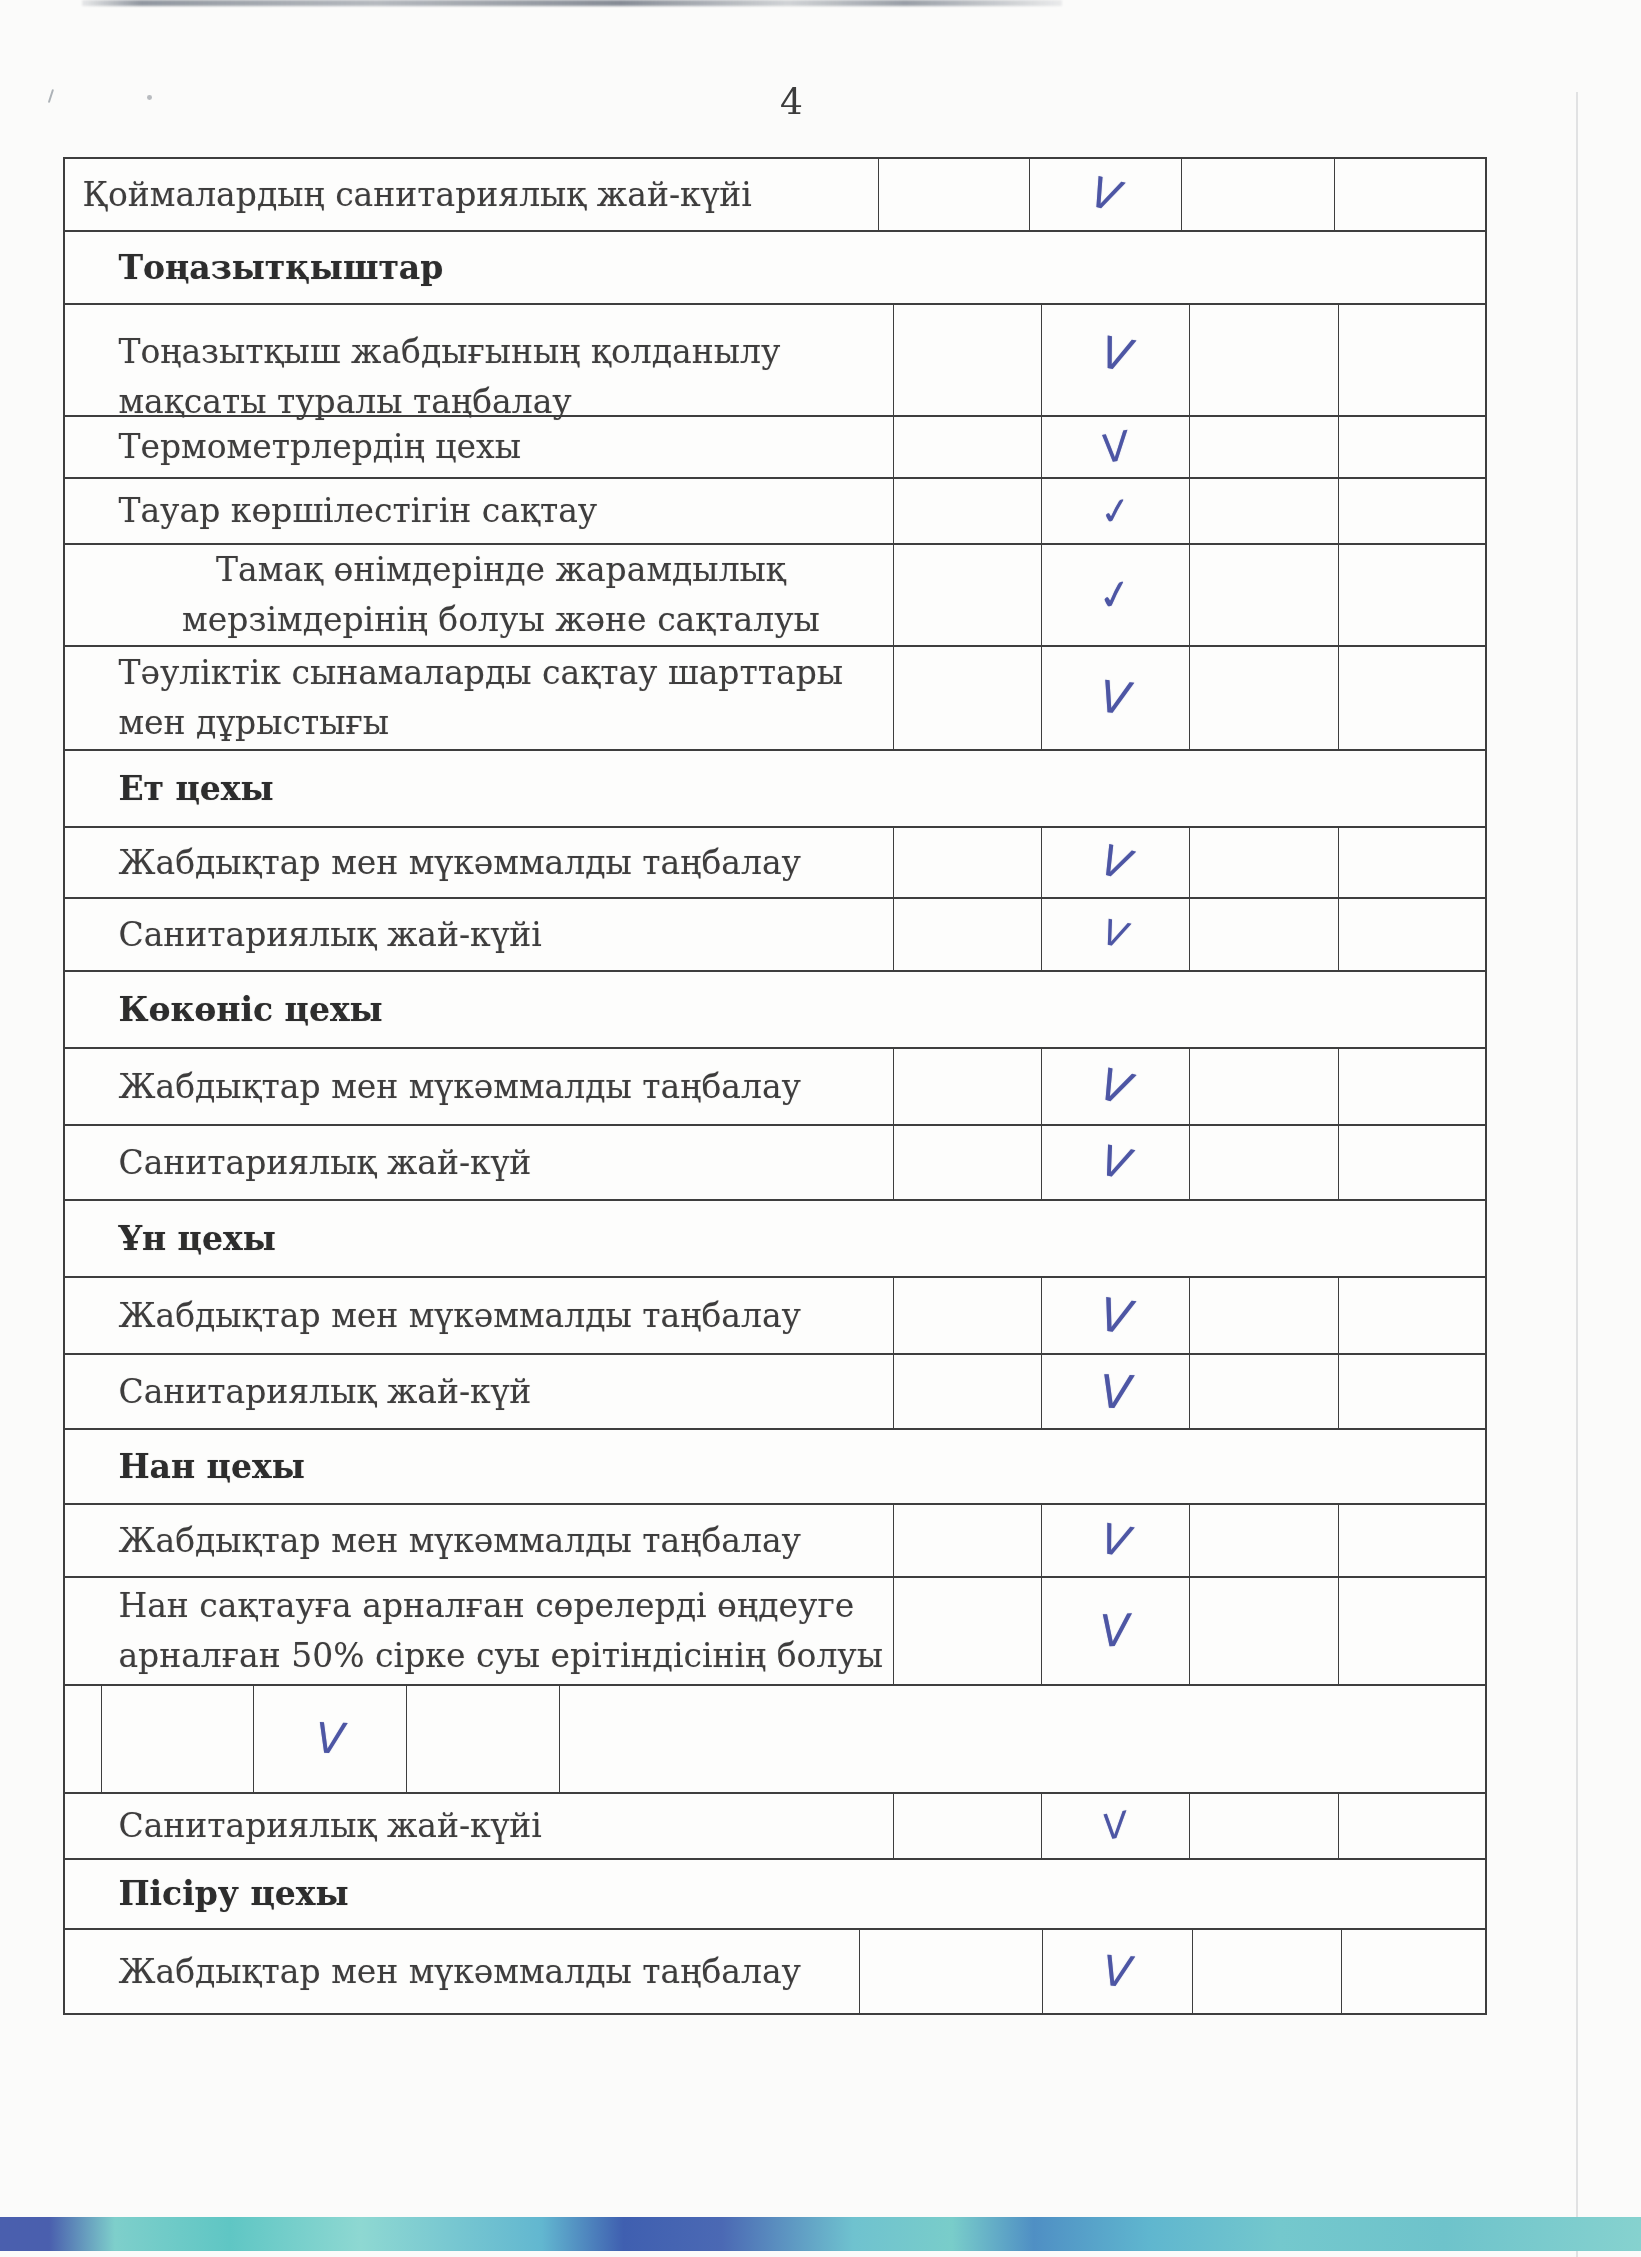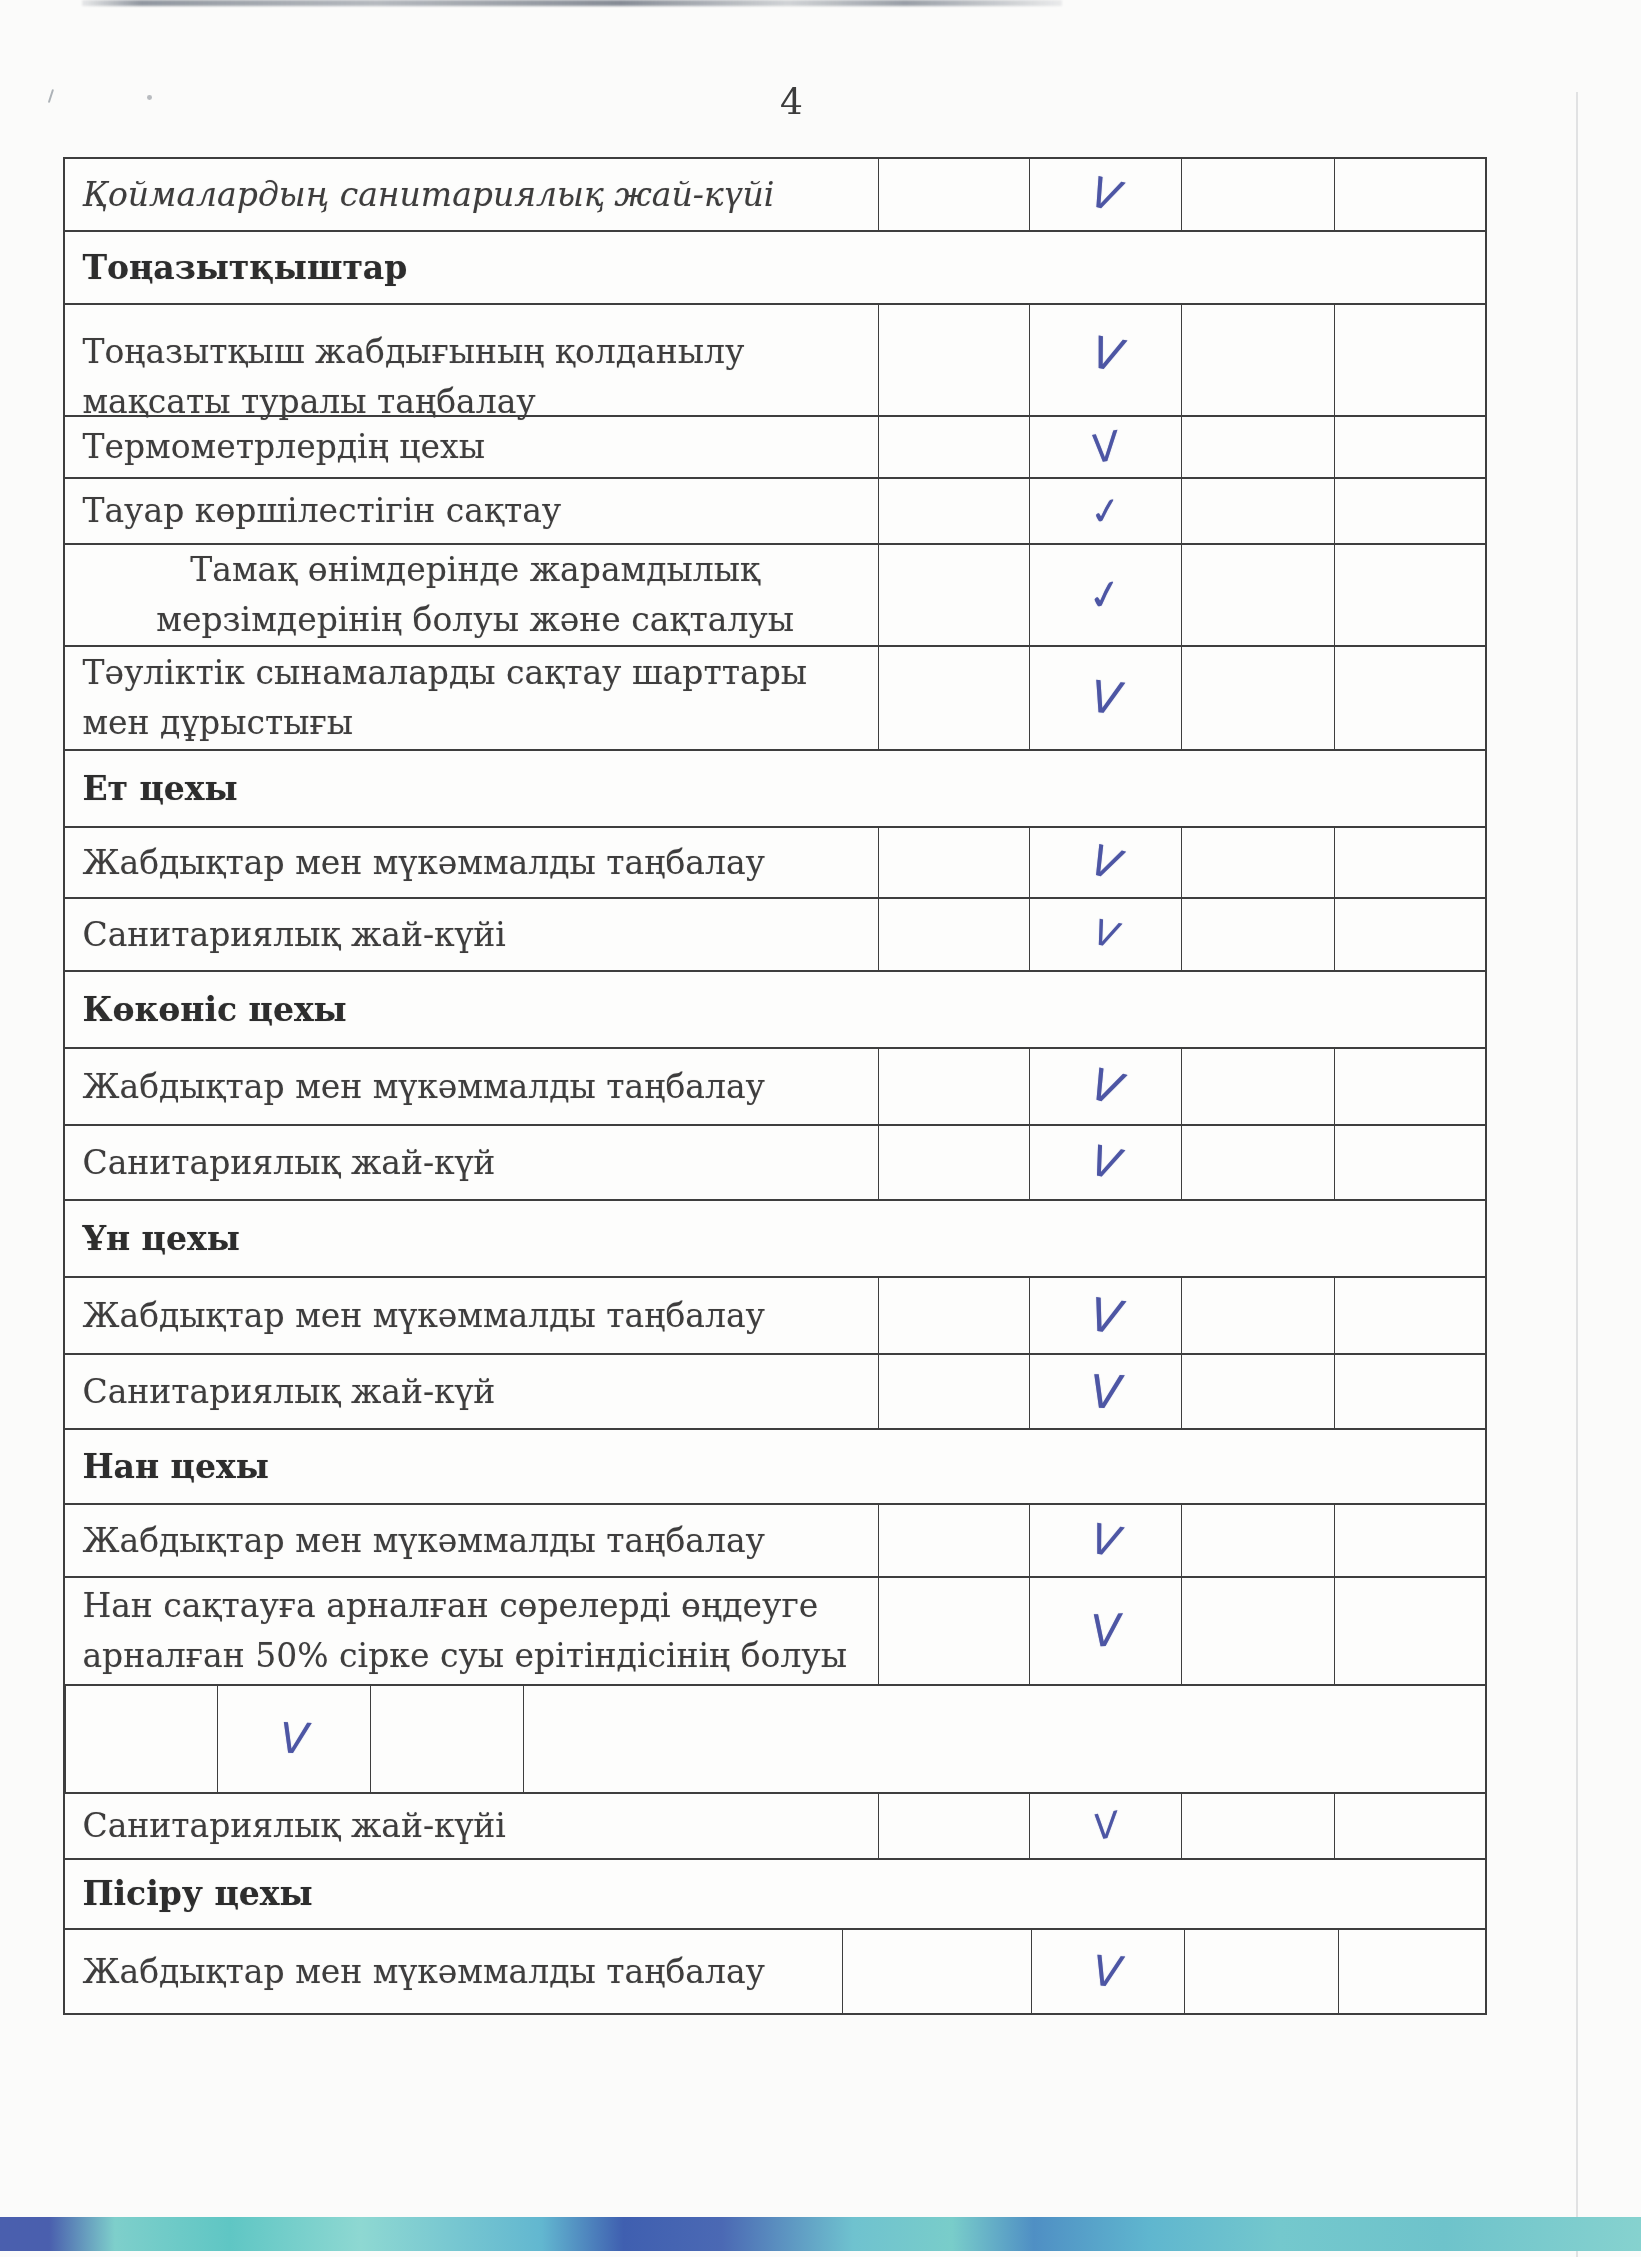--- a/index.html
+++ b/index.html
@@ -45,21 +45,21 @@
     background:rgba(165,170,175,.30);
   }
 
   .checklist {
     position:absolute; left:63px; top:157px; width:1424px;
     border:2.9px solid #3e3e3e;
     box-sizing:border-box;
     background:#fdfdfc;
   }
   .row { display:flex; box-sizing:border-box; }
-  .row + .row { border-top:2.9px solid #3e3e3e; }
+  .row + .row { border-top:2.9px solid #3e3e3e;padding-left:36px; }
 
   .cell { box-sizing:border-box; }
   .cell-text {
     display:flex; flex-direction:column; justify-content:center;
     padding-left:17.4px; padding-right:9.7px;
     font-size:33px; line-height:50px; color:#3e3d3d;
     text-shadow:0 0 1px rgba(40,40,40,.25);
   }
   .section-row .cell-text {
     font-weight:bold; color:#2d2d2d; width:100%;
@@ -86,21 +86,21 @@
 </head>
 <body>
 
 <div class="page">
   <div class="top-smudge"></div>
   <div class="page-number">4</div>
   <div class="artifact-slash"></div>
   <div class="artifact-dot"></div>
   <div class="checklist" id="checklist">
       <div class="row" style="height: 71px;">
-        <div class="cell cell-text" style="width: 816px; font-style: italic;">Қоймалардың санитариялық жай-күйі</div>
+        <div class="cell cell-text" style="width: 816px;">Қоймалардың санитариялық жай-күйі</div>
         <div class="cell cell-n" style="width: 152px;"></div>
         <div class="cell cell-n" style="width: 153px;">
           <span class="check" style="font-size: 42px; transform: rotate(14deg);">V</span>
         </div>
         <div class="cell cell-n" style="width: 153px;"></div>
         <div class="cell cell-n" style="width: 152px;"></div>
       </div>
       <div class="row section-row" style="height: 73px;">
         <div class="cell cell-text">Тоңазытқыштар</div>
       </div>

